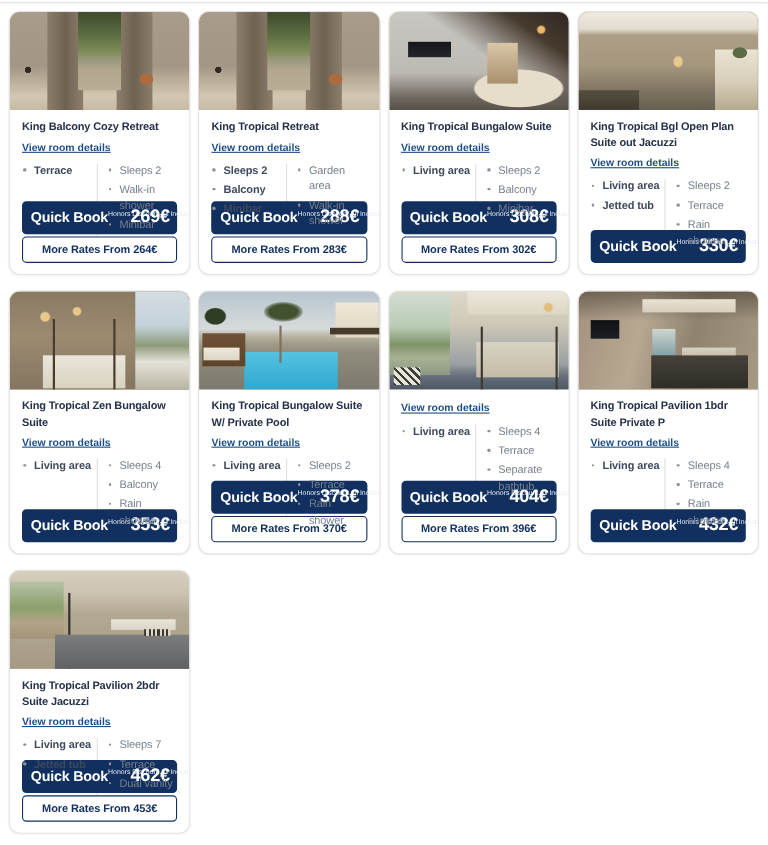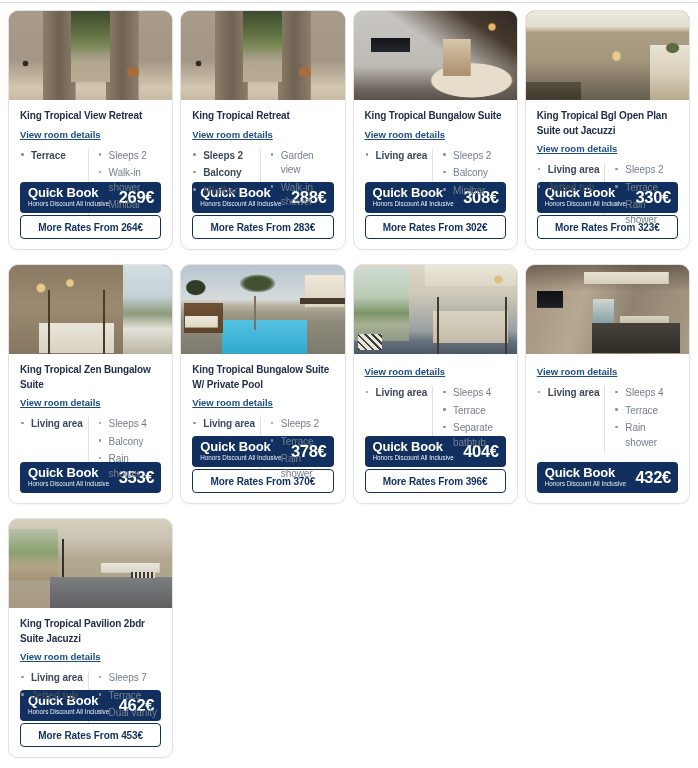--- a/index.html
+++ b/index.html
@@ -59,21 +59,21 @@
   li.feat-left{color:#3e4a5c;font-weight:bold;}
   li.feat-right{color:#76808d;font-weight:normal;}
   .quick-book{
     margin-top:auto;
     display:flex;align-items:center;justify-content:space-between;gap:3px;
     background:#11305f;border:0;border-radius:4px;
     color:#fff;cursor:pointer;
     padding:4px 7px 5px 8px;min-height:30px;
     font-family:inherit;text-align:left;
   }
-  .qb-text{display:flex;flex-direction:column;min-width:0;}
+  .qb-text{display:flex;flex-direction:row;min-width:0;}
   .qb-title{font-size:13px;font-weight:bold;line-height:1.05;letter-spacing:-0.2px;white-space:nowrap;}
   .qb-sub{font-size:6.3px;line-height:1.3;letter-spacing:0;white-space:nowrap;color:#e8edf5;}
   .qb-price{flex:none;font-size:16.5px;font-weight:bold;letter-spacing:-0.3px;}
   .more-rates{
     margin-top:2px;flex:none;
     height:24px;border:1px solid #11305f;border-radius:4px;background:#fff;
     color:#11305f;font-size:10px;font-weight:bold;font-family:inherit;
     display:flex;align-items:center;justify-content:center;cursor:pointer;
     letter-spacing:-0.1px;
   }
@@ -185,21 +185,21 @@
 </style>
 </head>
 <body>
 
 <div class="page">
   <div class="top-rule"></div>
   <div class="grid">
       <article class="card">
     <div class="photo photo-retreat"></div>
     <div class="body">
-      <h3 class="title">King Tropical View Retreat</h3>
+      <h3 class="title">King Balcony Cozy Retreat</h3>
       <a class="link" href="#">View room details</a>
       <div class="features">
         <div class="feat-cols">
           <ul class="col left">
                 <li class="feat feat-left">Terrace</li>
               </ul>
           <ul class="col right">
                 <li class="feat feat-right">Sleeps 2</li>
                 <li class="feat feat-right">Walk-in shower</li>
                 <li class="feat feat-right">Minibar</li>
@@ -222,21 +222,21 @@
       <h3 class="title">King Tropical Retreat</h3>
       <a class="link" href="#">View room details</a>
       <div class="features">
         <div class="feat-cols">
           <ul class="col left">
                 <li class="feat feat-left">Sleeps 2</li>
                 <li class="feat feat-left">Balcony</li>
                 <li class="feat feat-left">Minibar</li>
               </ul>
           <ul class="col right">
-                <li class="feat feat-right">Garden view</li>
+                <li class="feat feat-right">Garden area</li>
                 <li class="feat feat-right">Walk-in shower</li>
               </ul>
         </div>
       </div>
       <button class="quick-book">
         <span class="qb-text">
           <span class="qb-title">Quick Book</span>
           <span class="qb-sub">Honors Discount All Inclusive</span>
         </span>
         <span class="qb-price">288€</span>
@@ -289,21 +289,20 @@
               </ul>
         </div>
       </div>
       <button class="quick-book">
         <span class="qb-text">
           <span class="qb-title">Quick Book</span>
           <span class="qb-sub">Honors Discount All Inclusive</span>
         </span>
         <span class="qb-price">330€</span>
       </button>
-      <button class="more-rates">More Rates From 323€</button>
     </div>
   </article>
       <article class="card">
     <div class="photo photo-zen-balcony"></div>
     <div class="body">
       <h3 class="title">King Tropical Zen Bungalow Suite</h3>
       <a class="link" href="#">View room details</a>
       <div class="features">
         <div class="feat-cols">
           <ul class="col left">
@@ -374,20 +373,21 @@
           <span class="qb-sub">Honors Discount All Inclusive</span>
         </span>
         <span class="qb-price">404€</span>
       </button>
       <button class="more-rates">More Rates From 396€</button>
     </div>
   </article>
       <article class="card">
     <div class="photo photo-pavilion-1bdr"></div>
     <div class="body">
+      <h3 class="title">King Tropical Pavilion 1bdr Suite Private P</h3>
       <a class="link" href="#">View room details</a>
       <div class="features">
         <div class="feat-cols">
           <ul class="col left">
                 <li class="feat feat-left">Living area</li>
               </ul>
           <ul class="col right">
                 <li class="feat feat-right">Sleeps 4</li>
                 <li class="feat feat-right">Terrace</li>
                 <li class="feat feat-right">Rain shower</li>

